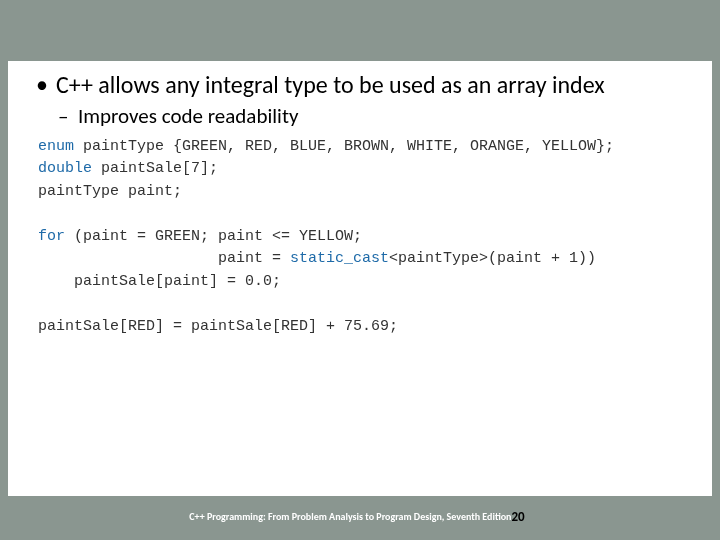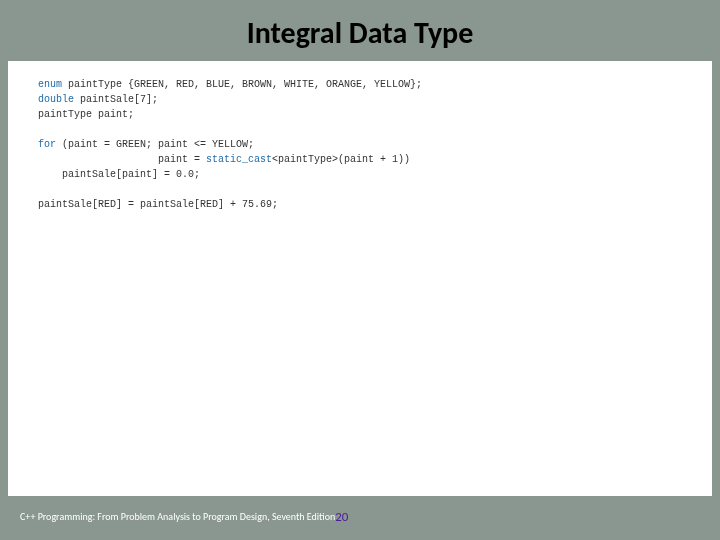--- a/index.html
+++ b/index.html
@@ -68,60 +68,67 @@
   ul.lvl2 > li::before {
     content: "–";
     position: absolute;
     left: 2px;
     top: 0;
   }
   .code-block {
     margin-top: 6px;
     padding-left: 4px;
     font-family: "Courier New", Courier, monospace;
-    font-size: 10px;
+    font-size: 15px;
     line-height: 1.5;
     color: #333;
     white-space: pre;
   }
   .kw { color: #1e6aa8; }
   .footer {
     position: absolute;
     left: 8px;
     right: 8px;
     bottom: 8px;
     height: 32px;
     display: flex;
     align-items: center;
-    justify-content: flex-start;
+    justify-content: center;
     padding: 0 18px 0 12px;
+    font-weight: bold;
   }
   .footer-text {
     color: #ffffff;
     font-size: 10px;
   }
   .page-num {
-    color: #4c1d95;
+    color: #000000;
     font-size: 13px;
   }
 </style>
 </head>
 <body>
 
 <div class="slide">
   <div class="inner">
 
     <div class="title-bar">
       <h1>
-        <span>Integral Data Type</span><br>
+        <br>
       </h1>
     </div>
 
     <div class="body">
       <ul class="lvl1">
+        <li>
+          <span>C++ allows any integral type to be used as an array index</span>
+          <ul class="lvl2">
+            <li>Improves code readability</li>
+          </ul>
+        </li>
       </ul>
 
       <div class="code-block"><span class="kw">enum</span><span> paintType {GREEN, RED, BLUE, BROWN, WHITE, ORANGE, YELLOW};</span>
 <span class="kw">double</span><span> paintSale[7];</span>
 <span>paintType paint;</span>
 <span> </span>
 <span class="kw">for</span><span> (paint = GREEN; paint &lt;= YELLOW;</span>
 <span>                    paint = </span><span class="kw">static_cast</span><span>&lt;paintType&gt;(paint + 1))</span>
 <span>    paintSale[paint] = 0.0;</span>
 <span> </span>

